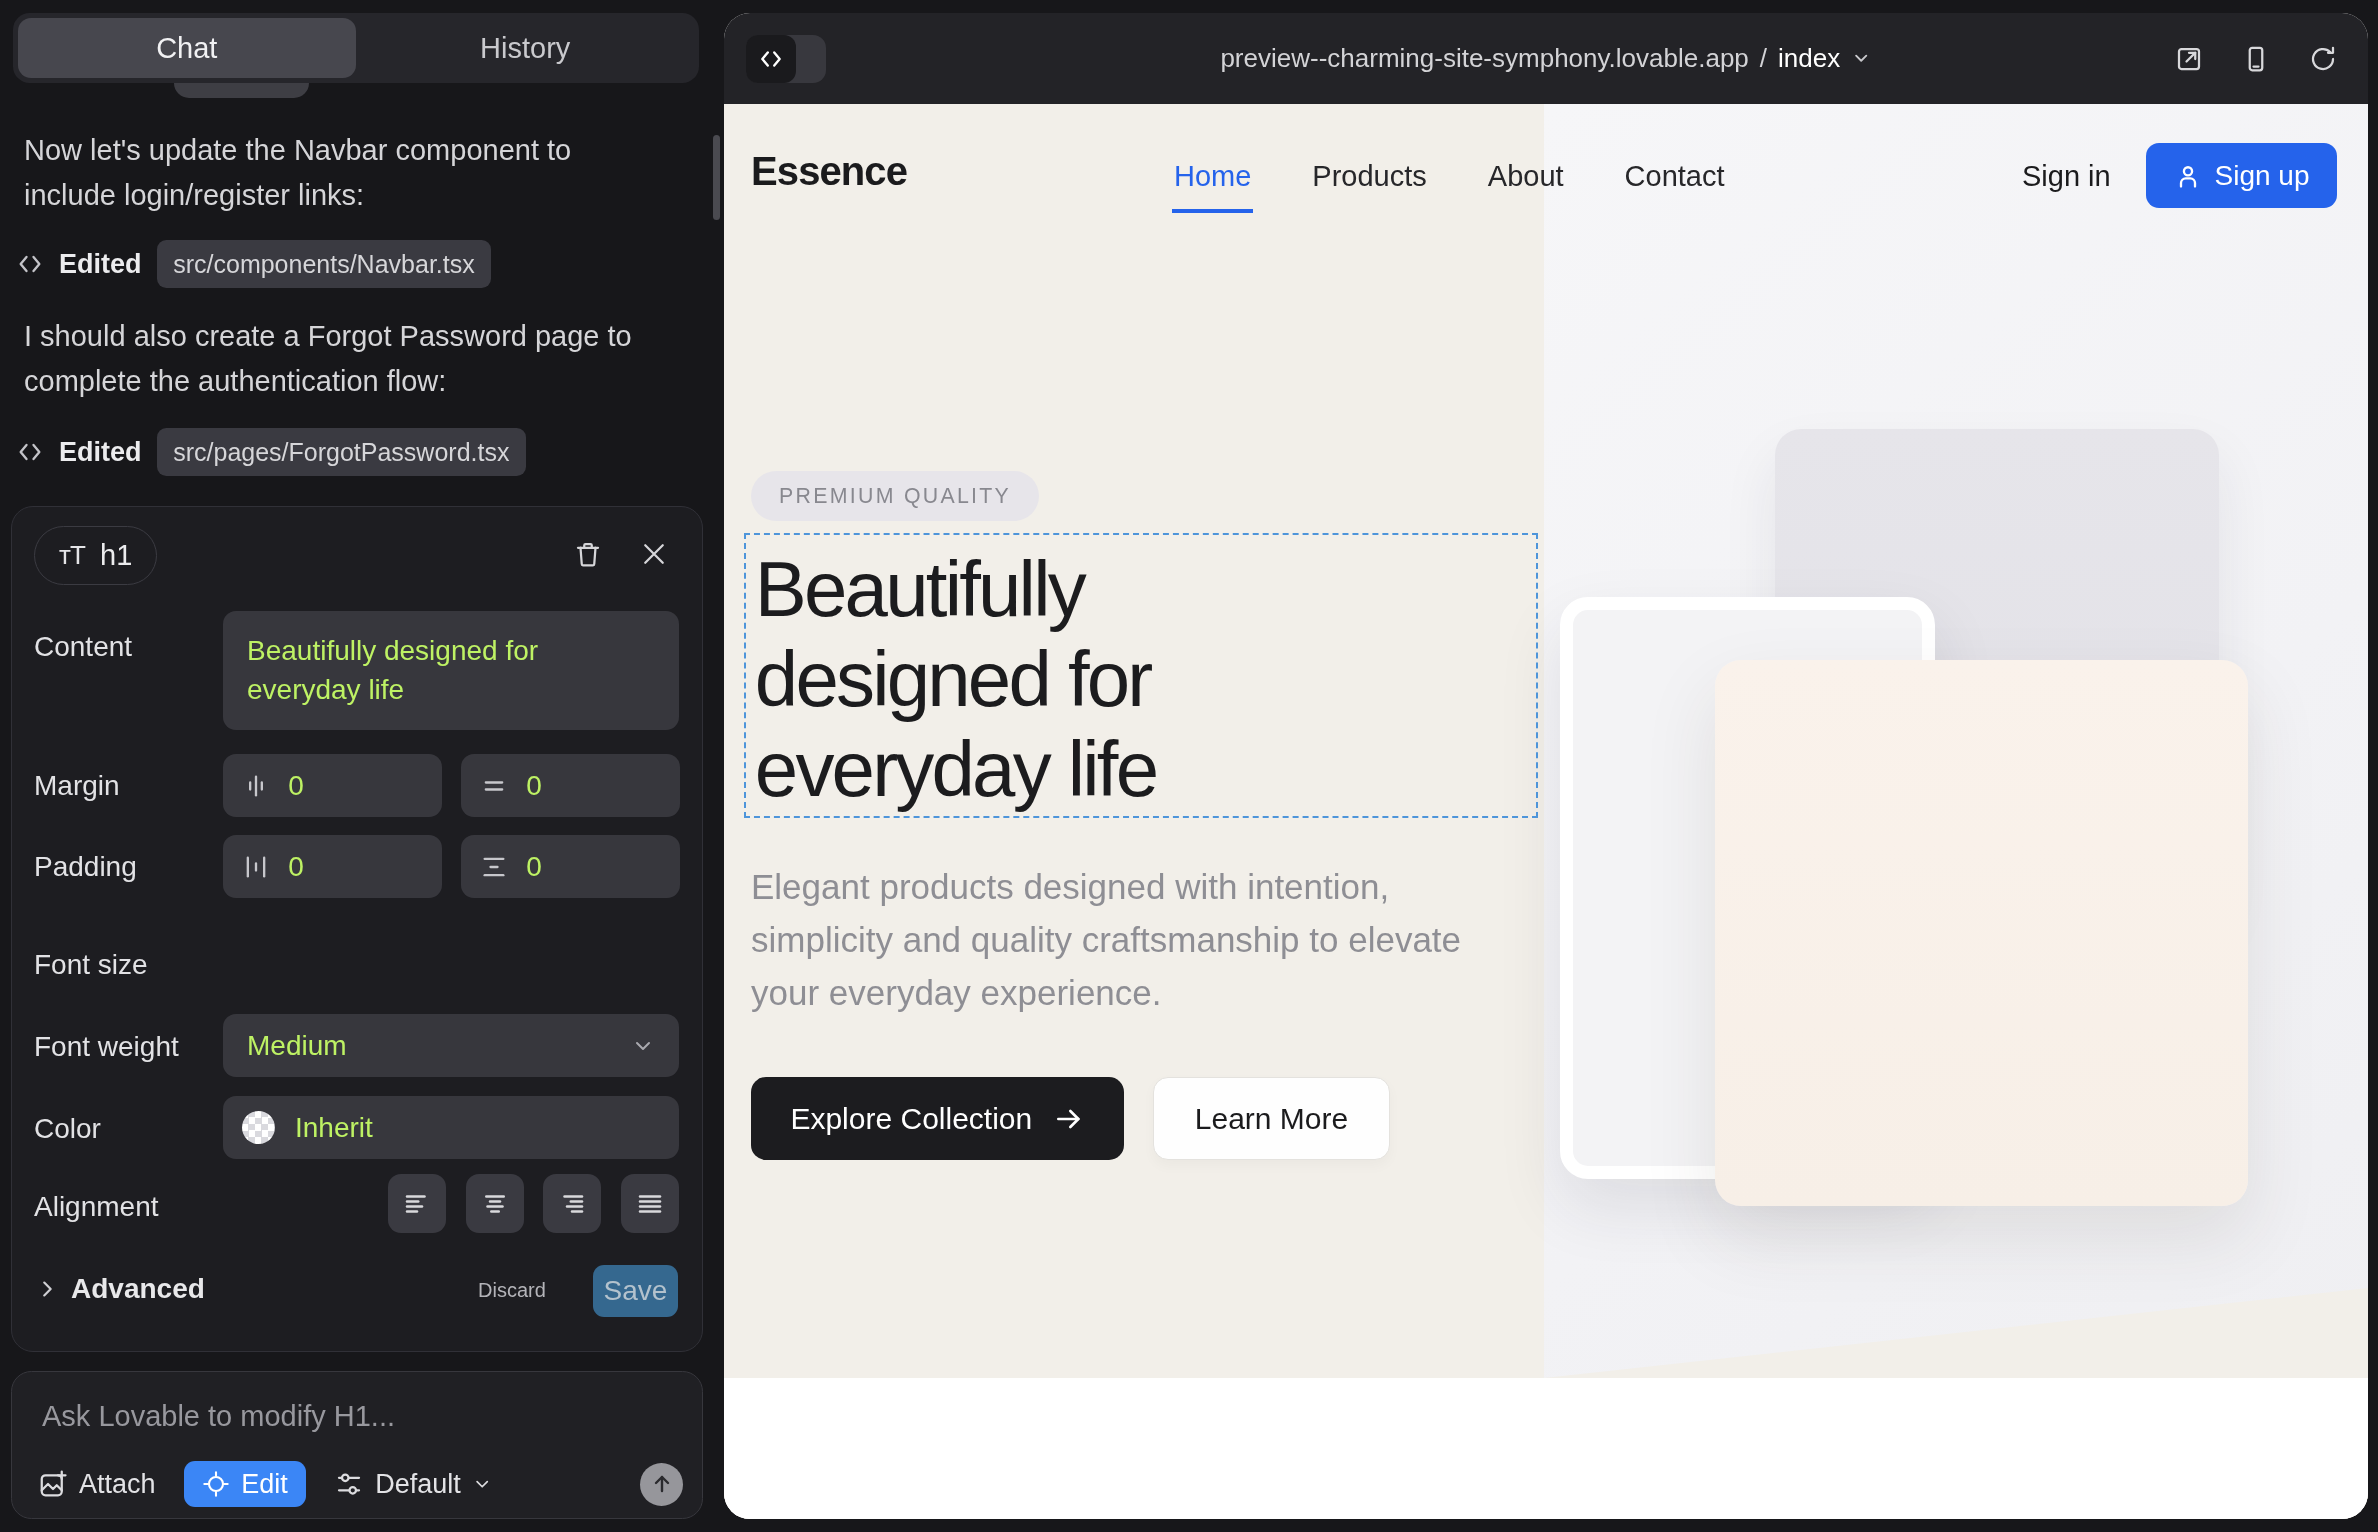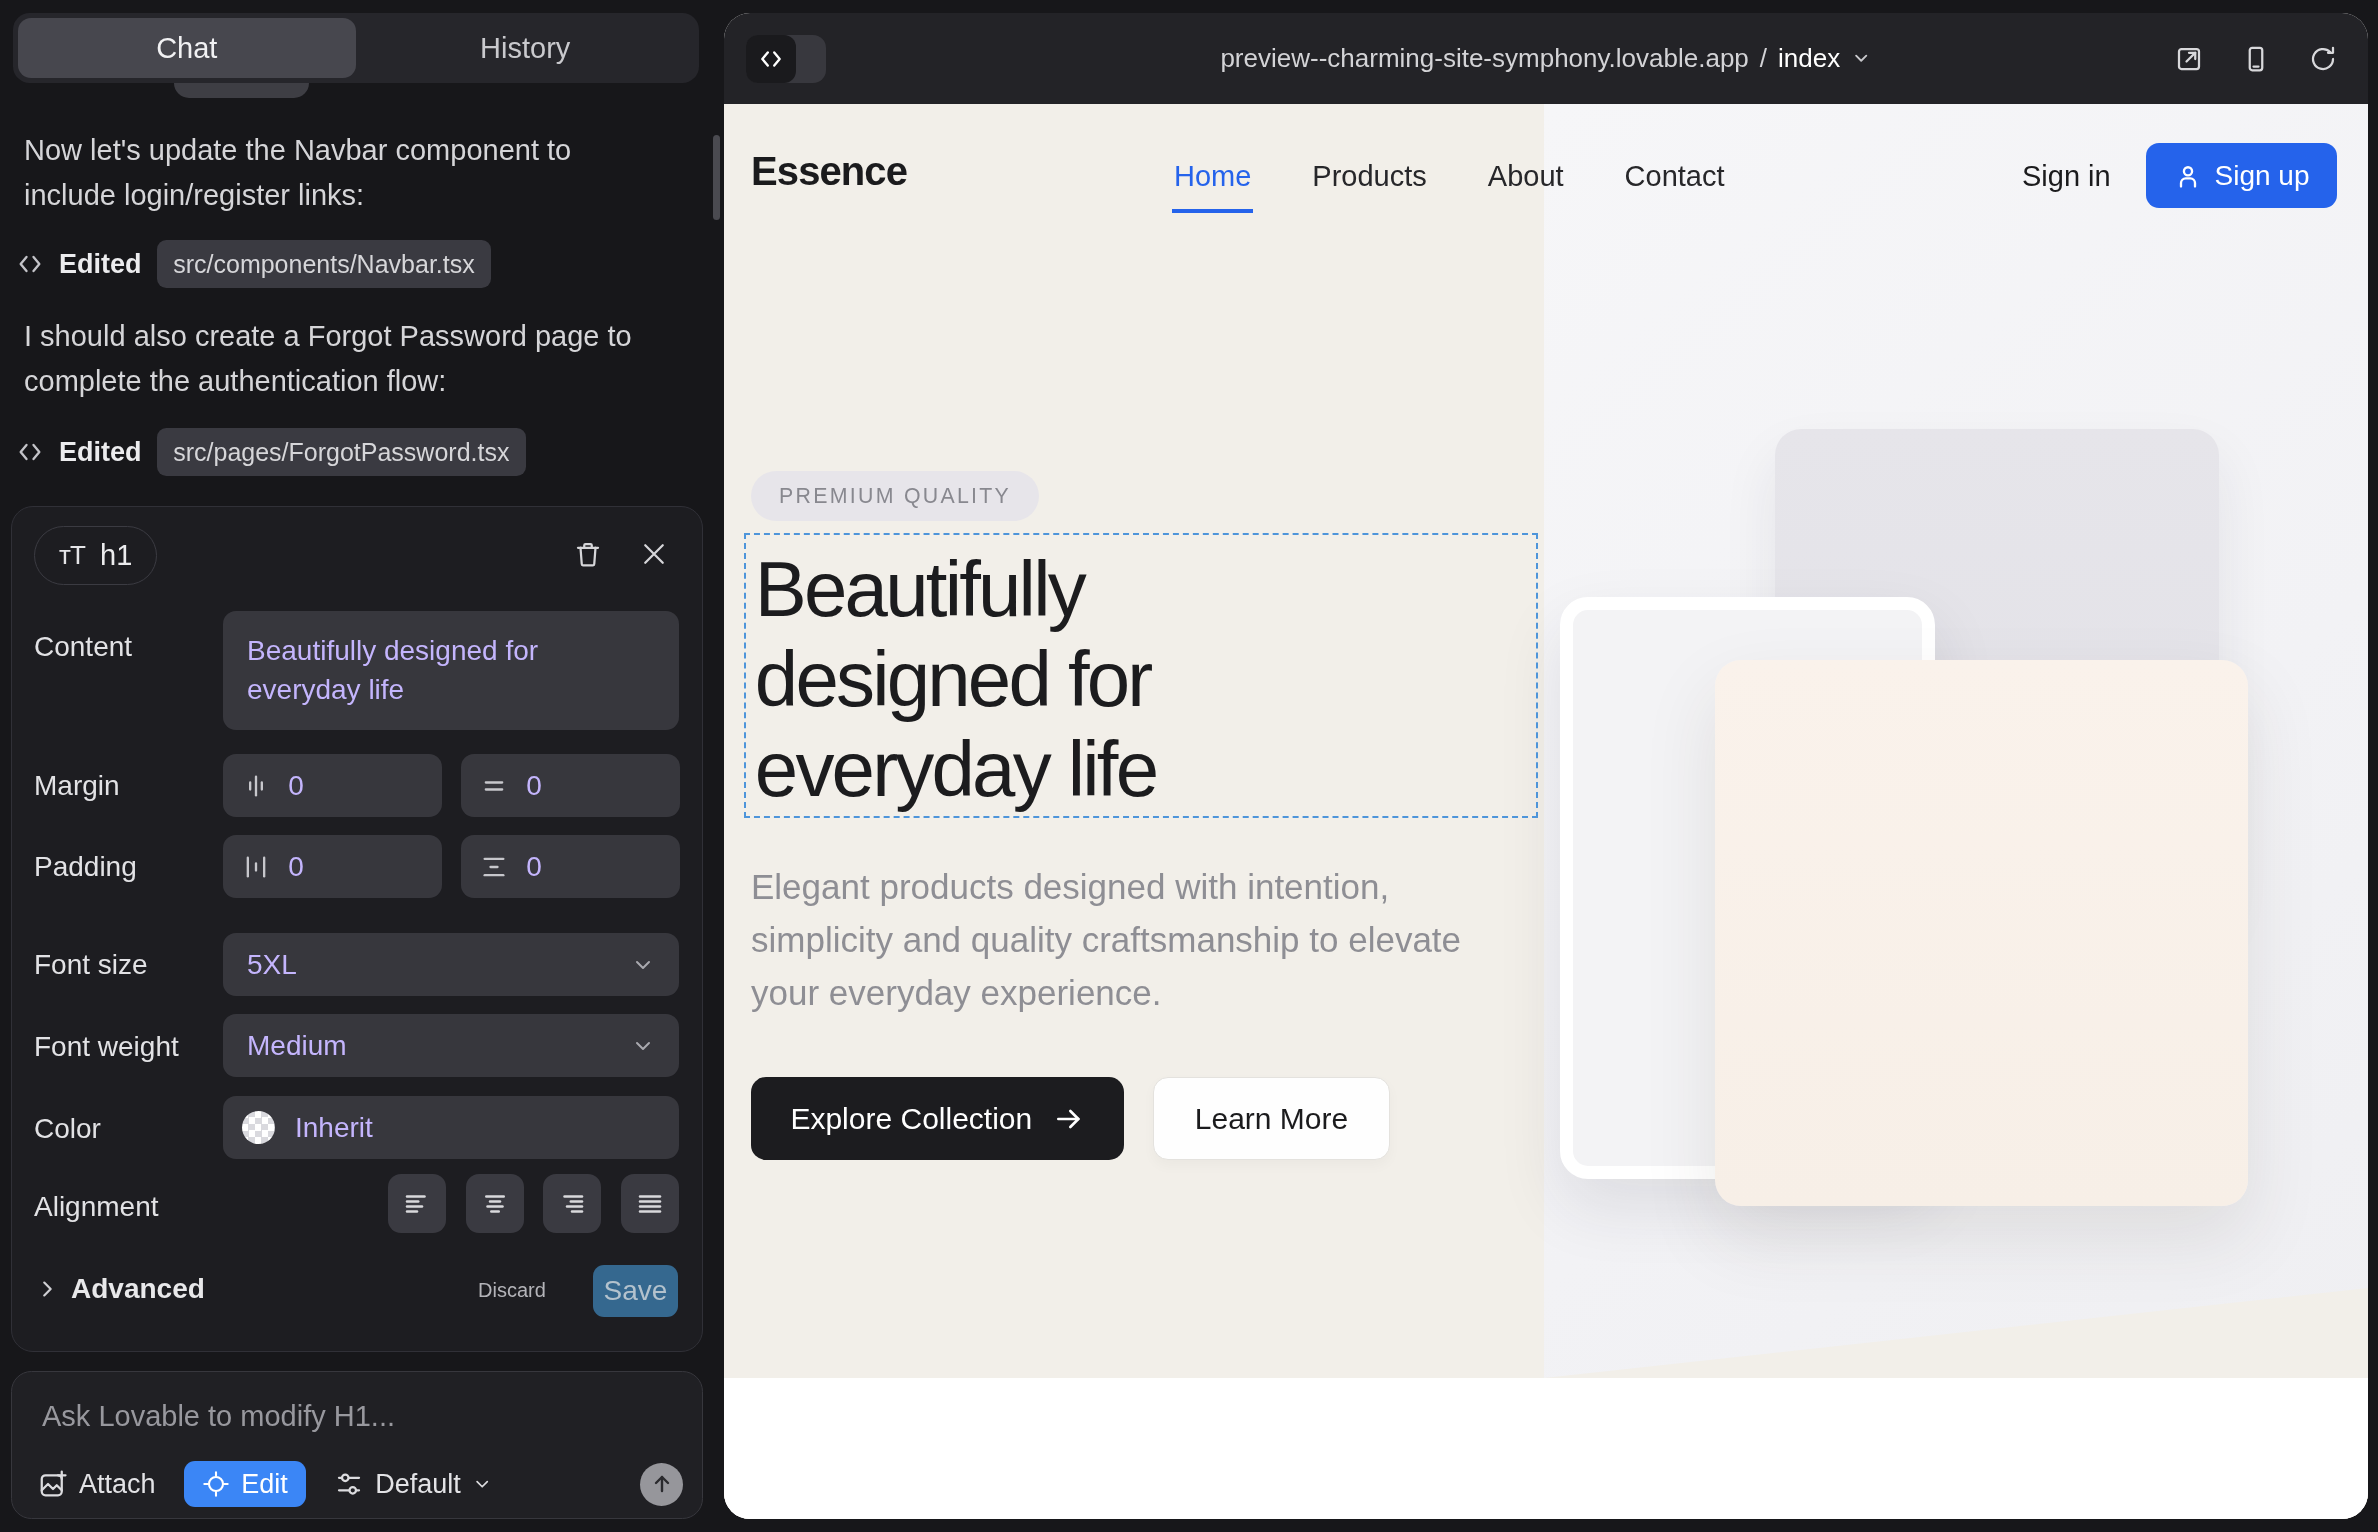--- a/index.html
+++ b/index.html
@@ -61,21 +61,21 @@
   .tt-glyph { font-size:26px; color:#e4e4e7; letter-spacing:-0.9px; }
   .icon-btn { position:absolute; top:28px; width:37px; height:37px; color:#d6d6d9;
     display:flex; align-items:center; justify-content:center; }
   .trash-btn { right:96px; }
   .close-btn { right:30px; }
   .icon-btn svg { width:30px; height:30px; }
 
   .fld-label { position:absolute; left:22px; font-size:28px; color:#e2e2e5; }
   .fld-box {
     position:absolute; background:#37373d; border-radius:13px;
-    display:flex; align-items:center; color:#c4b5fd; font-size:28px;
+    display:flex; align-items:center; color:#bef264; font-size:28px;
   }
   .content-box { left:211px; top:104px; width:456px; height:119px;
     padding:20.4px 24px; line-height:39px; align-items:flex-start; }
   .num-input { height:63px; width:219px; padding:0 18.6px; gap:18.6px; }
   .num-input svg { width:28px; height:28px; color:#c7c7cc; flex:0 0 auto; }
   .select-box { left:211px; top:0; width:456px; height:63px; padding:0 24px; justify-content:space-between; }
   .select-box svg { width:24px; height:24px; color:#a9a9af; }
   .swatch {
     width:33px; height:33px; border-radius:50%; margin-right:20.4px; flex:0 0 auto;
     background:
@@ -294,26 +294,20 @@
     <div class="fld-box num-input" style="left:449px; top:328px;">
       <svg viewBox="0 0 24 24" fill="none" stroke="currentColor" stroke-width="2" stroke-linecap="round">
           <path d="M4 5h16"></path>
           <path d="M4 19h16"></path>
           <path d="M9 12h6"></path>
         </svg>
       <span>0</span>
     </div>
 
     <div class="fld-label" style="top:442px;">Font size</div>
-    <div class="fld-box select-box" style="top:426px;">
-      <span>5XL</span>
-      <svg viewBox="0 0 24 24" fill="none" stroke="currentColor" stroke-width="2" stroke-linecap="round" stroke-linejoin="round">
-          <polyline points="6 9 12 15 18 9"></polyline>
-        </svg>
-    </div>
 
     <div class="fld-label" style="top:524px;">Font weight</div>
     <div class="fld-box select-box" style="top:507px;">
       <span>Medium</span>
       <svg viewBox="0 0 24 24" fill="none" stroke="currentColor" stroke-width="2" stroke-linecap="round" stroke-linejoin="round">
           <polyline points="6 9 12 15 18 9"></polyline>
         </svg>
     </div>
 
     <div class="fld-label" style="top:606px;">Color</div>

